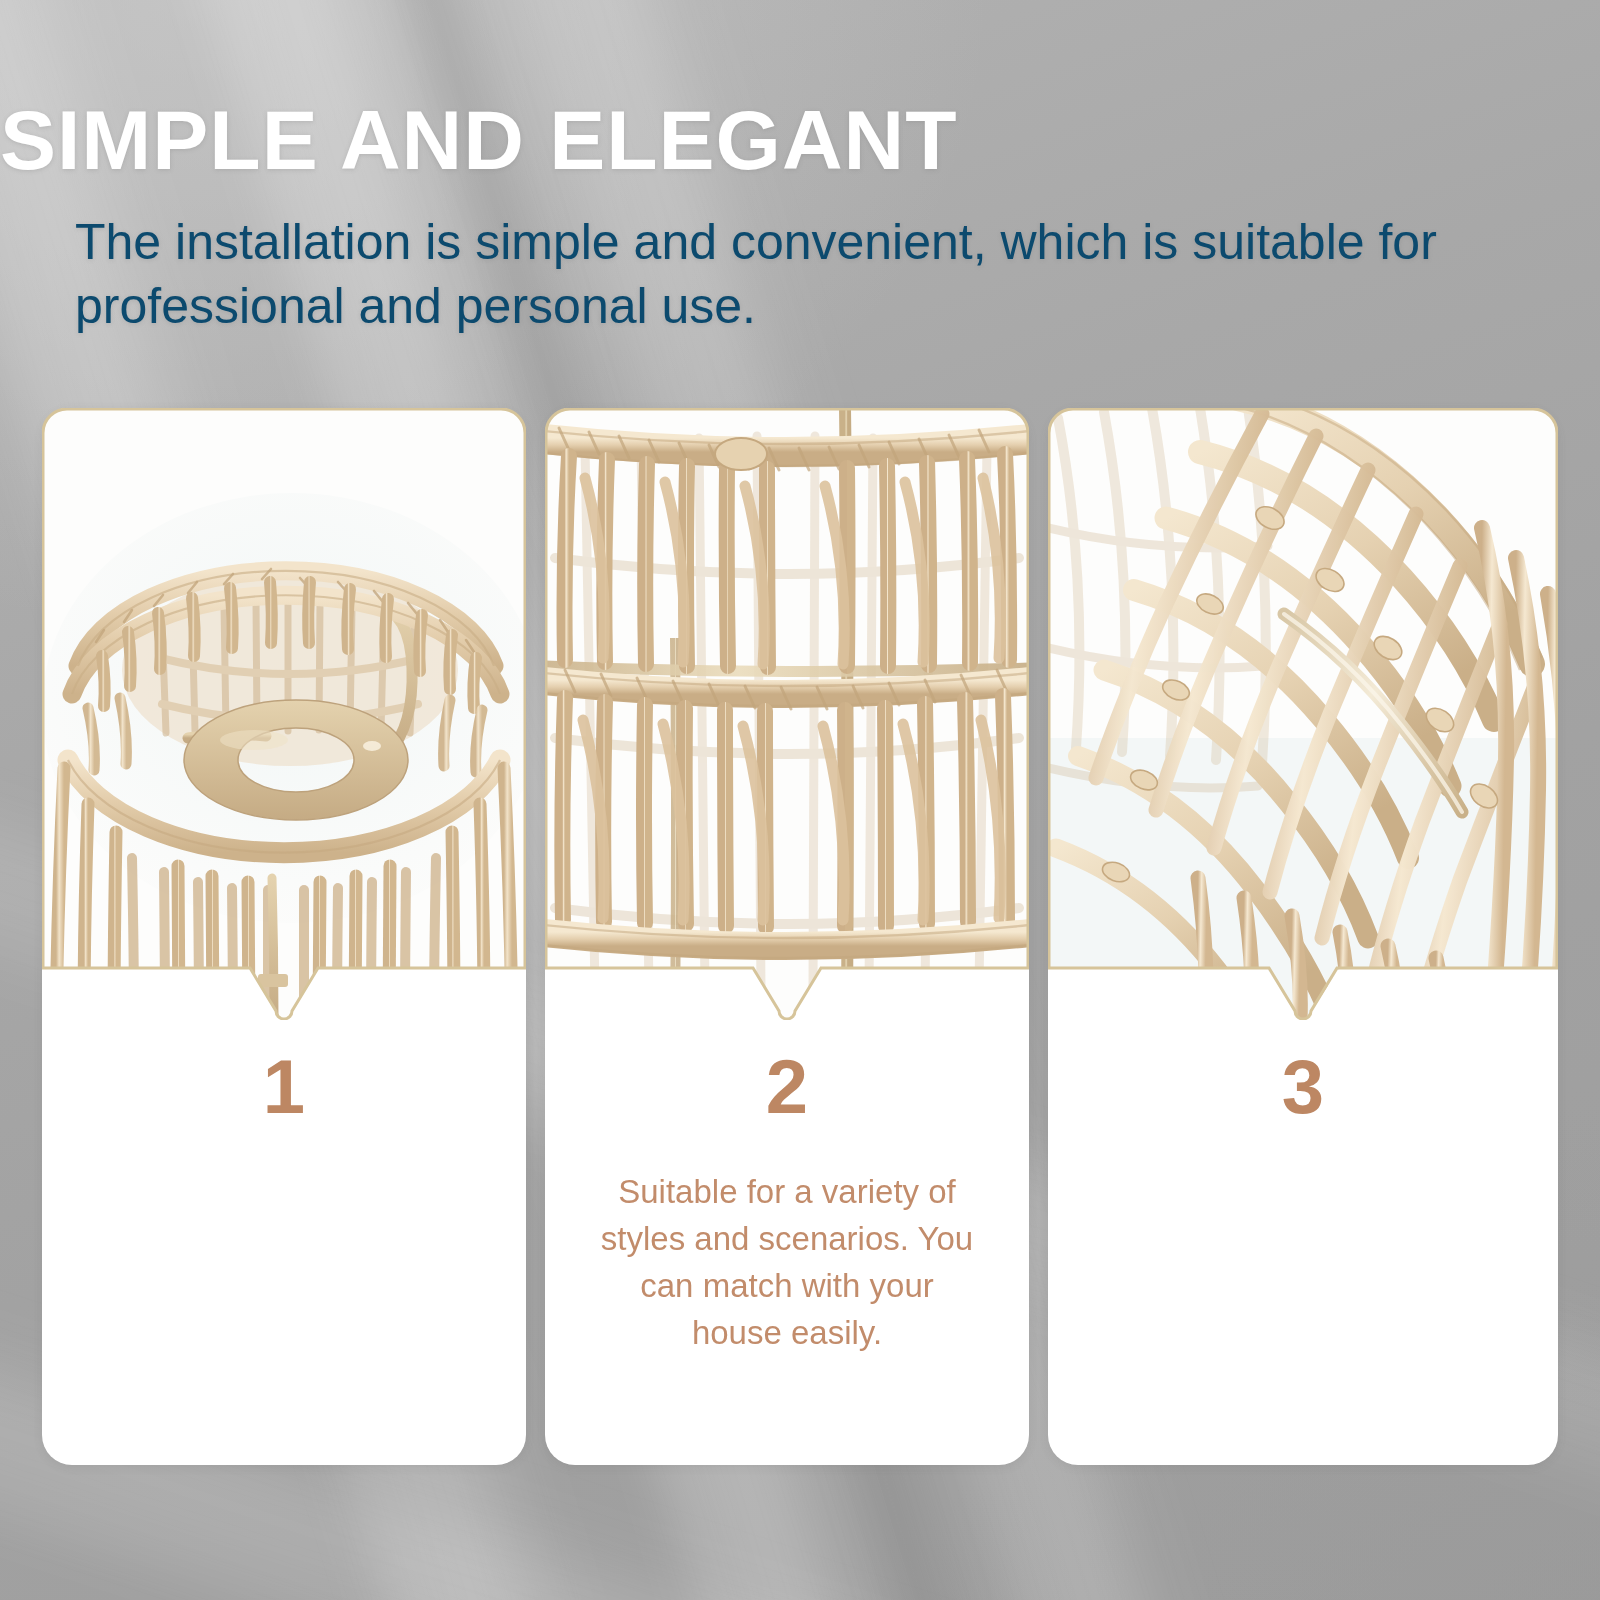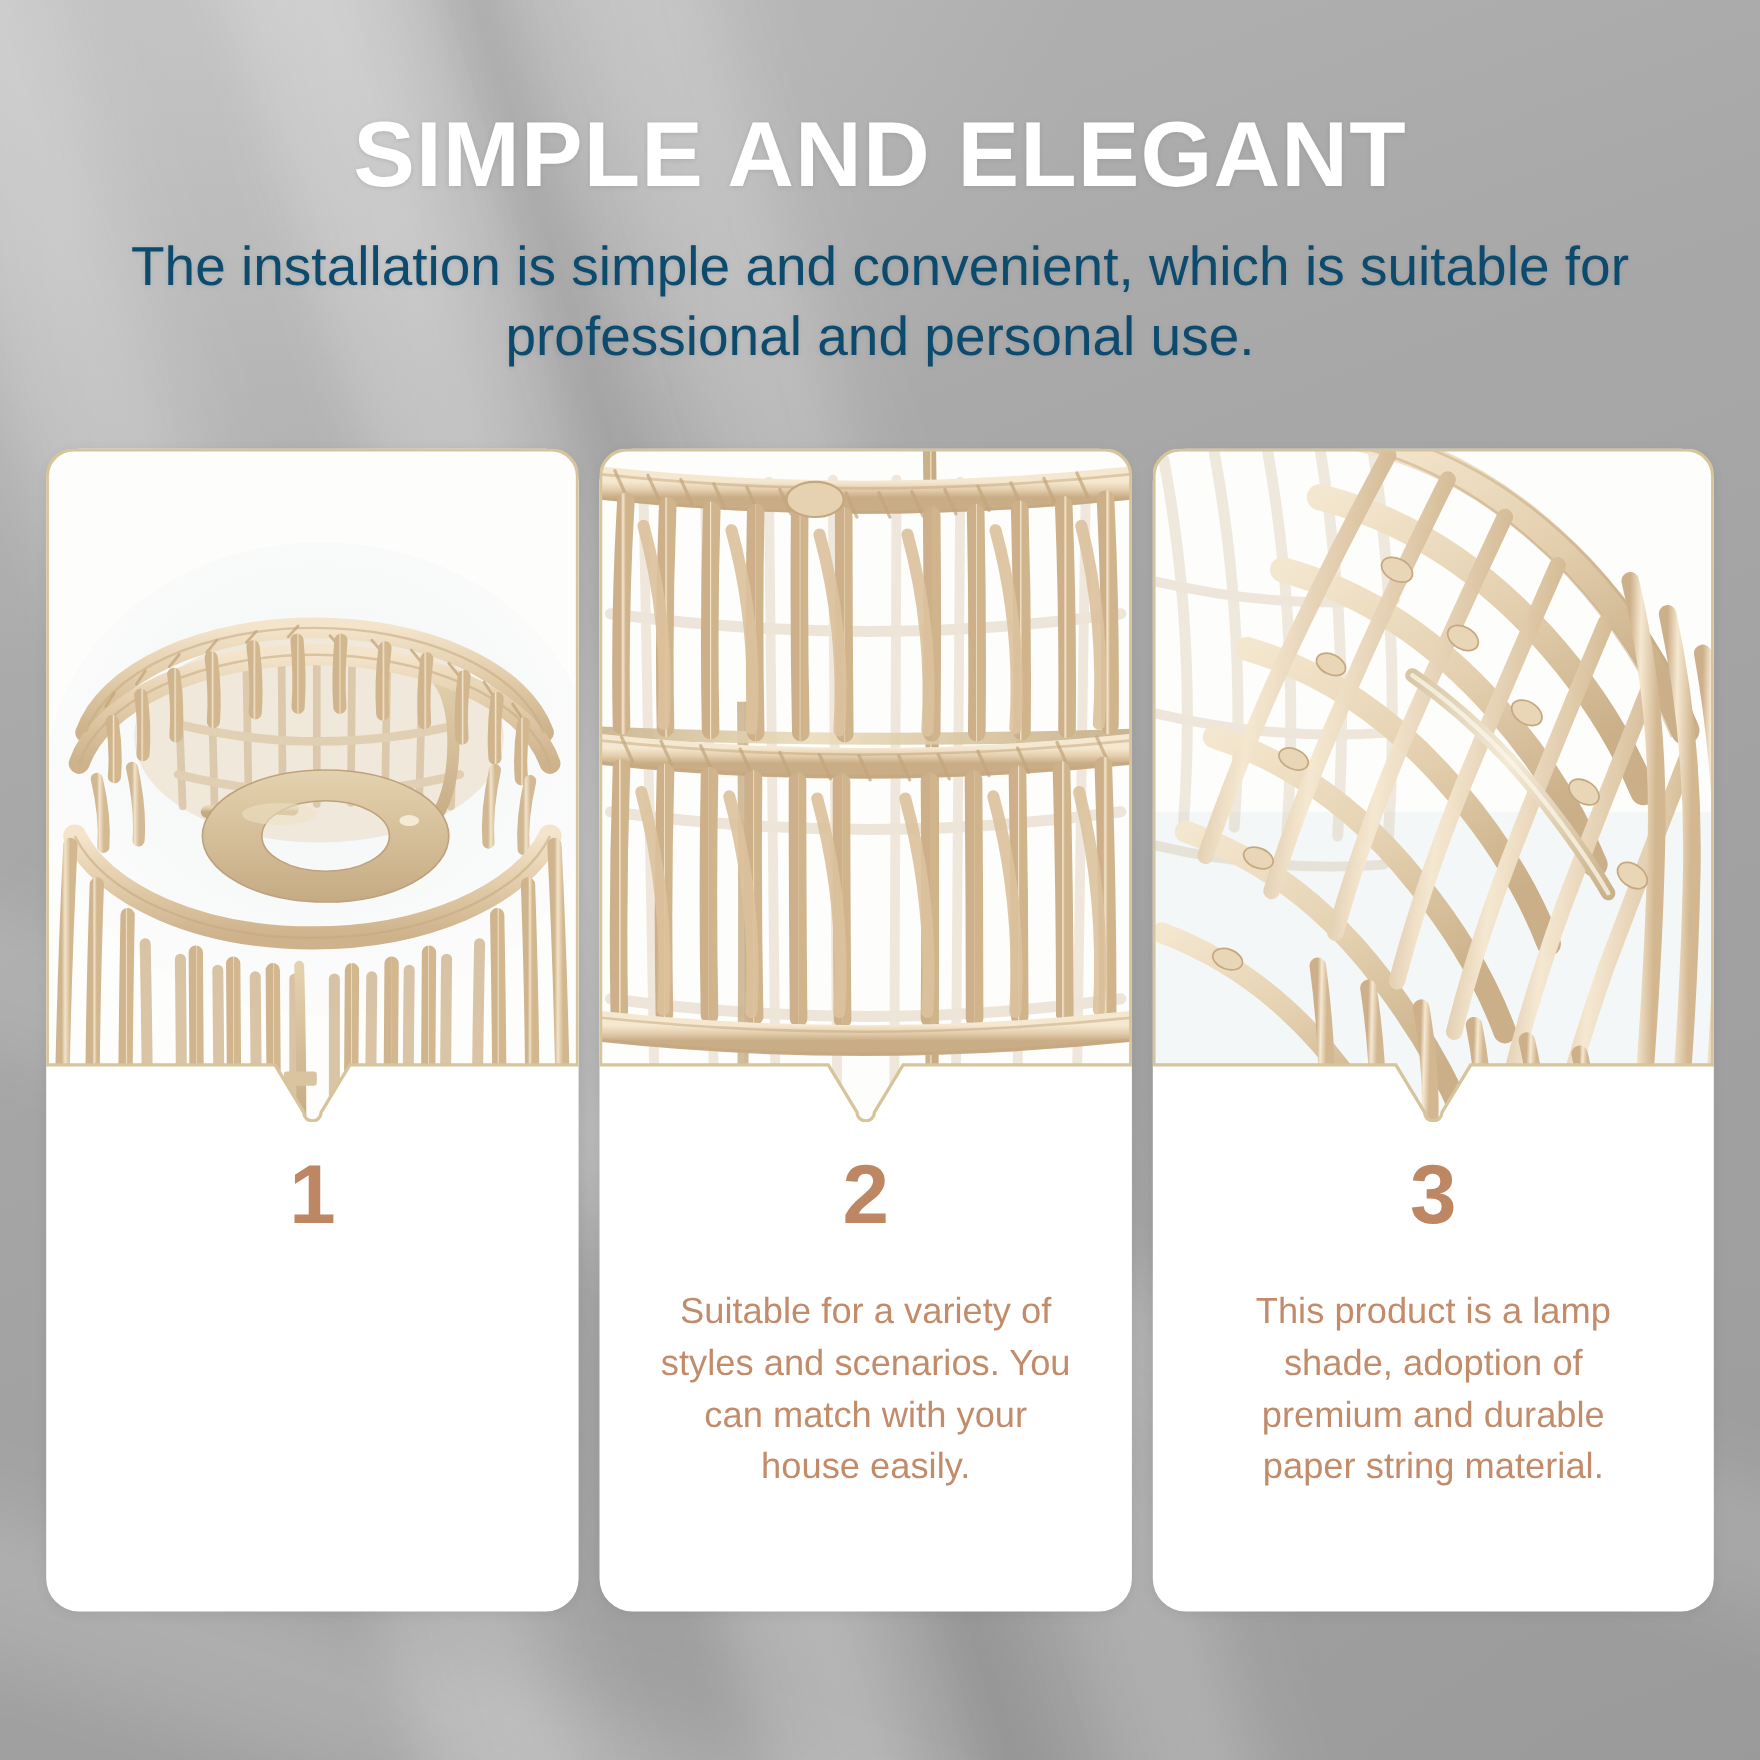--- a/index.html
+++ b/index.html
@@ -85,21 +85,20 @@
         rgba(120,120,120,0.20) 1045px,
         rgba(120,120,120,0.24) 1060px,
         rgba(120,120,120,0.00) 1105px);
     filter: blur(14px);
   }
 
   
   .header {
     position: absolute;
     left: 0; right: 0; top: 96px;
-    text-align: center;
     z-index: 5;
   }
   .headline {
     color: #ffffff;
     font-size: 84px;
     font-weight: 700;
     letter-spacing: 1px;
     line-height: 1.05;
     margin: 0;
     text-shadow: 0 1px 4px rgba(110,110,110,0.25);
@@ -673,18 +672,17 @@
         </div>
         <svg class="photo-outline" viewBox="0 0 510 612" preserveAspectRatio="none">
           <path d="M25,1 H485 A24,24 0 0 1 509,25
                    V560 H289 L263,603 A8,8 0 0 1 247,603
                    L221,560 H1 V25 A24,24 0 0 1 25,1 Z" fill="none" stroke="#d6c49a" stroke-width="3"></path>
         </svg>
       </div>
 
       <div class="card-body">
         <div class="step-number">3</div>
-        <p class="step-text">This product is a lamp shade, adoption of premium and durable paper string material.</p>
       </div>
     </div>
 
   </div>
 </div>
 
 </body></html>

